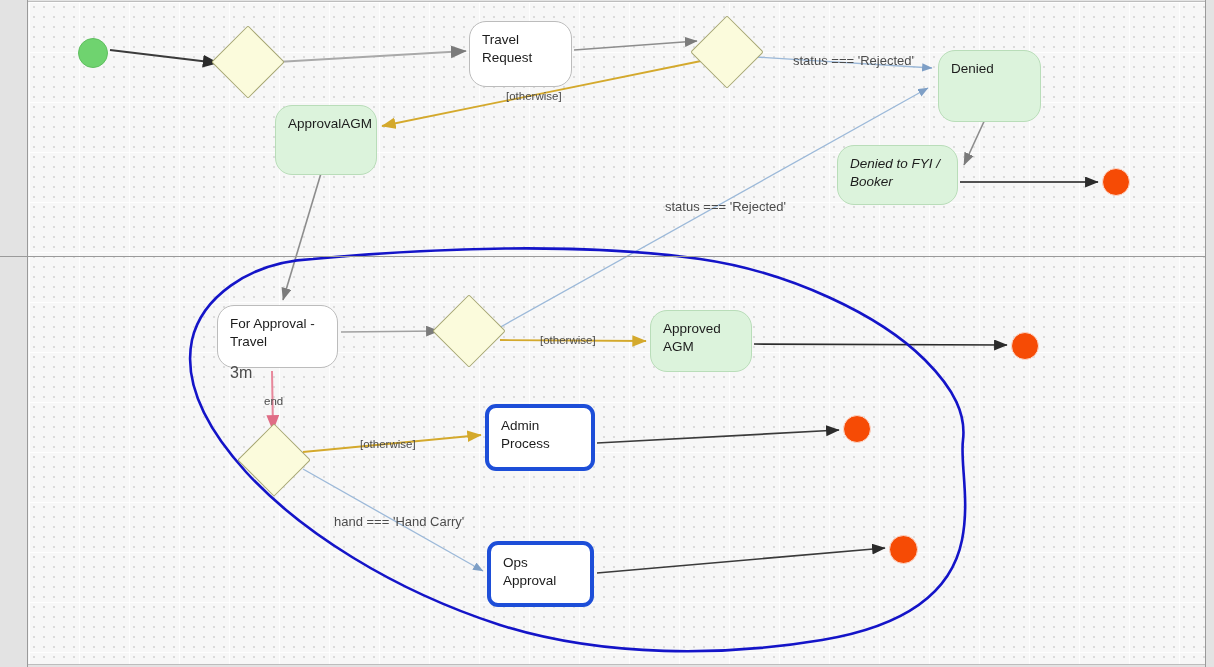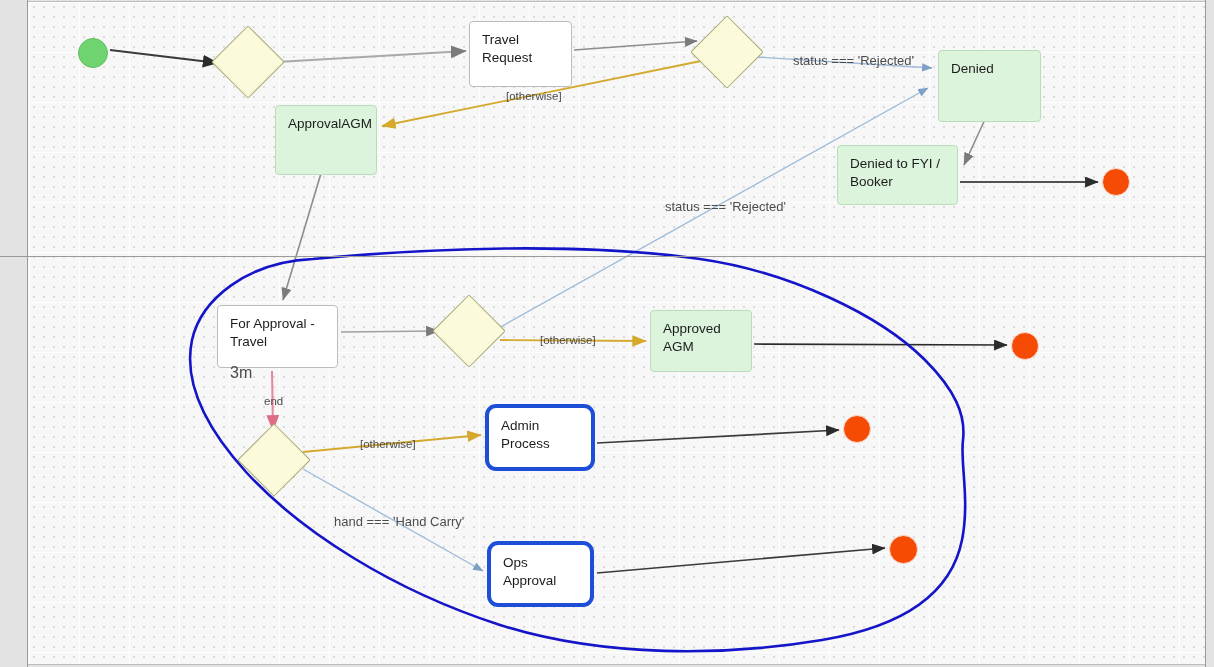--- a/index.html
+++ b/index.html
@@ -121,21 +121,21 @@
     pointer-events: none;
   }
 
   
   .node {
     position: absolute;
     box-sizing: border-box;
     z-index: 2;
   }
   .task-box {
-    border-radius: 4px;
+    border-radius: 17px;
     background: #ffffff;
     border: 1px solid #bcbcbc;
     padding: 9px 12px;
     font-size: 13.5px;
     color: #1c1c1c;
     line-height: 1.33;
     box-shadow: 0 0 0 0 rgba(0,0,0,0);
   }
   .task-box.green {
     background: #dcf3dc;
@@ -277,21 +277,21 @@
   <div class="node gateway" style="left:701px;top:26px;"></div>
 
   <div class="node task-box green" style="left:938px;top:50px;width:103px;height:72px;">
     <span>Denied</span>
   </div>
 
   <div class="node task-box green" style="left:275px;top:105px;width:102px;height:70px;">
     <span>ApprovalAGM</span>
   </div>
 
-  <div class="node task-box green" style="left:837px;top:145px;width:121px;height:60px;">
+  <div class="node task-box green" style="left:837px;top:145px;width:121px;height:60px;font-style:italic;">
     <span>Denied to FYI / Booker</span>
   </div>
 
   <div class="node event-circle event-end" style="left:1102px;top:168px;"></div>
 
   <div class="node task-box" style="left:217px;top:305px;width:121px;height:63px;">
     <span>For Approval - Travel</span>
     <span class="task-sub">3m</span>
   </div>
 

